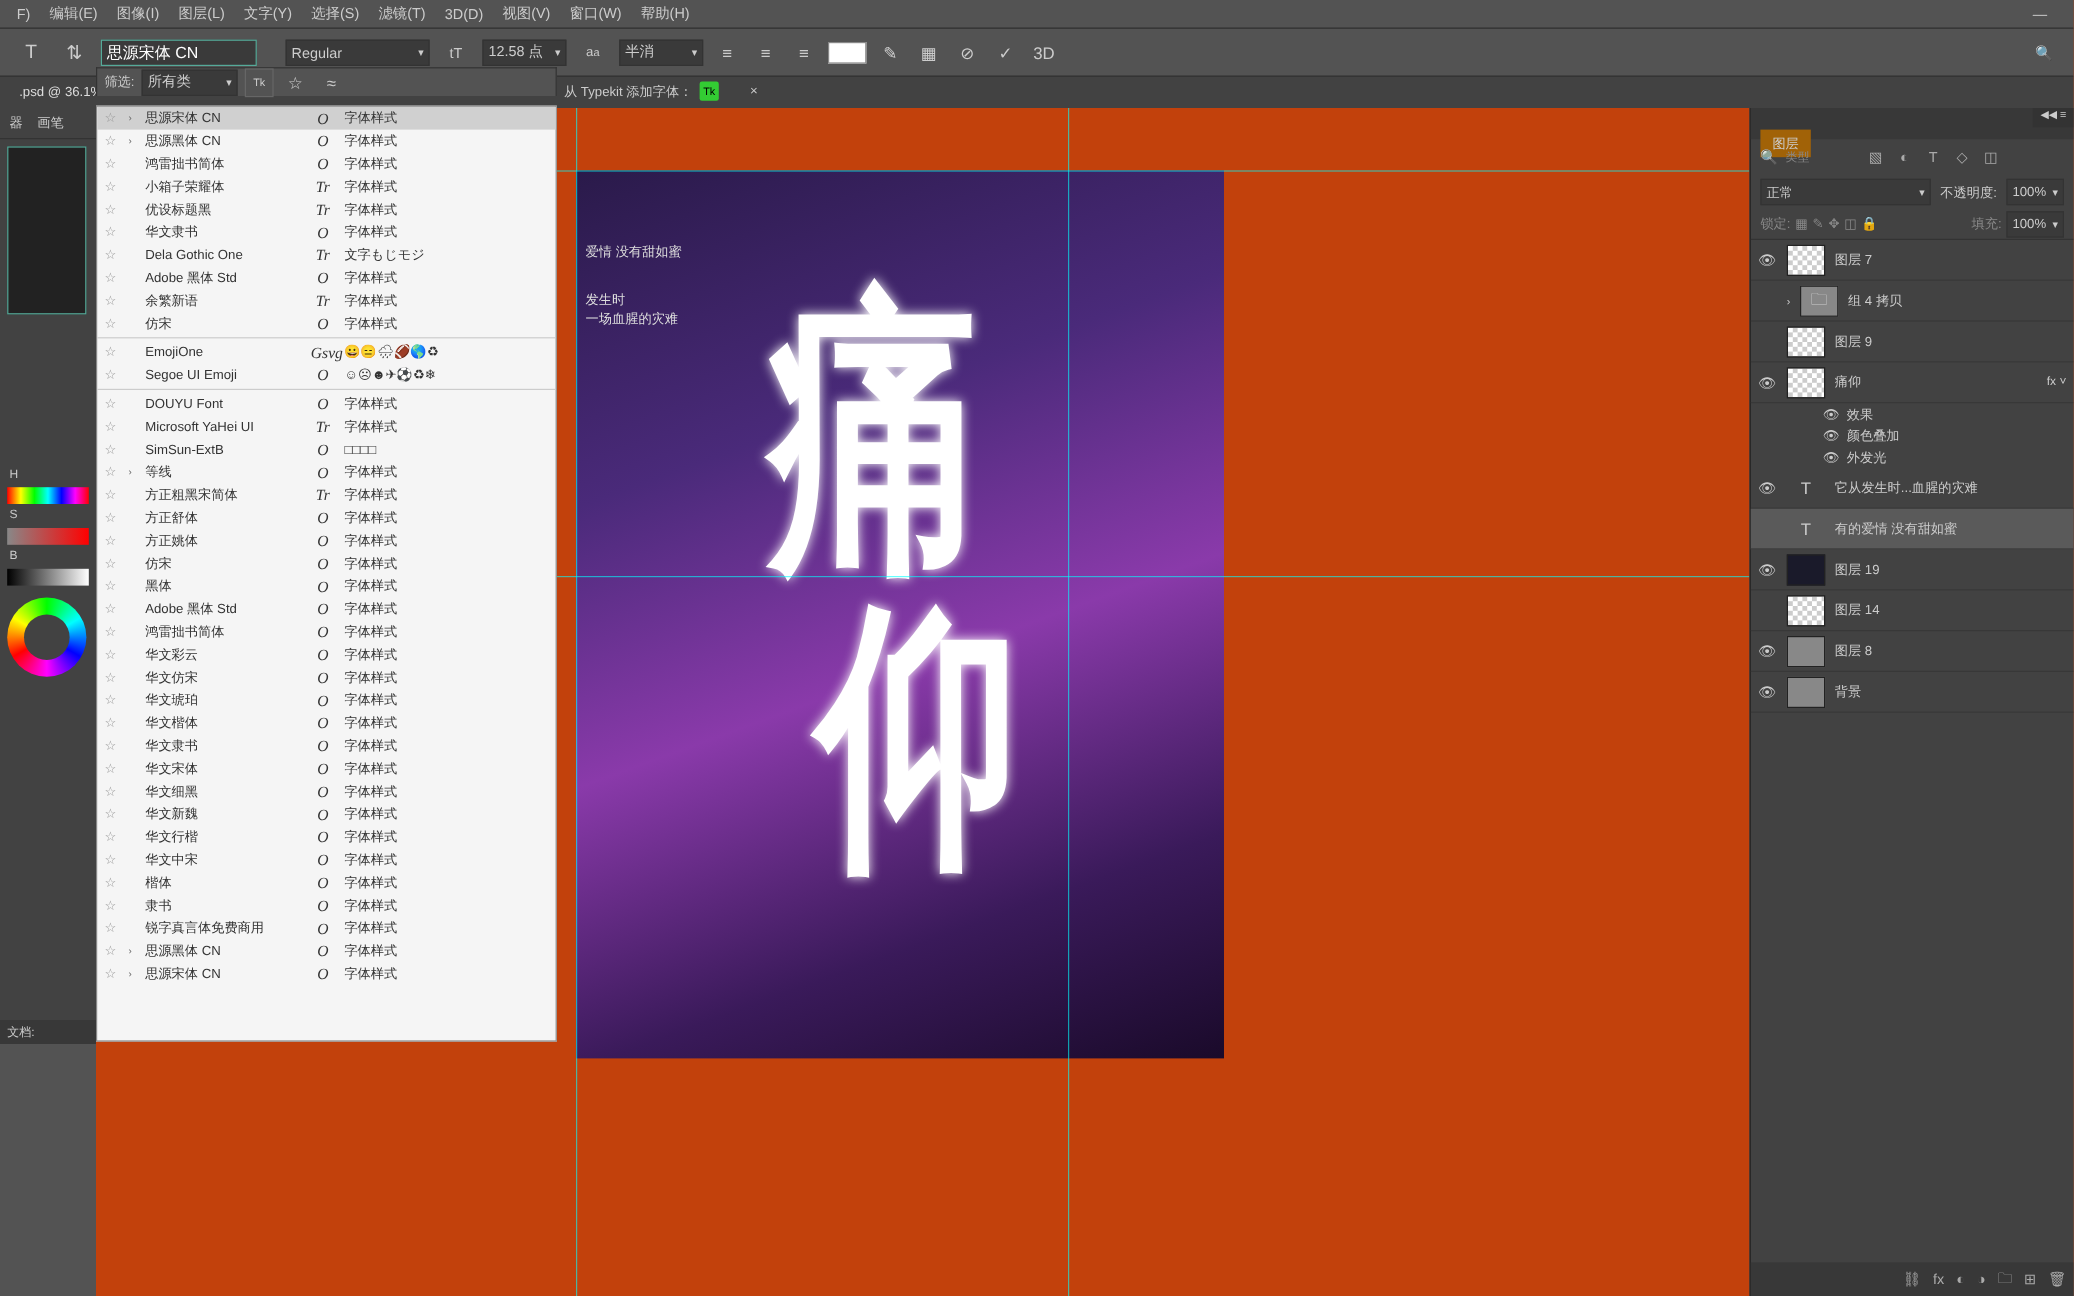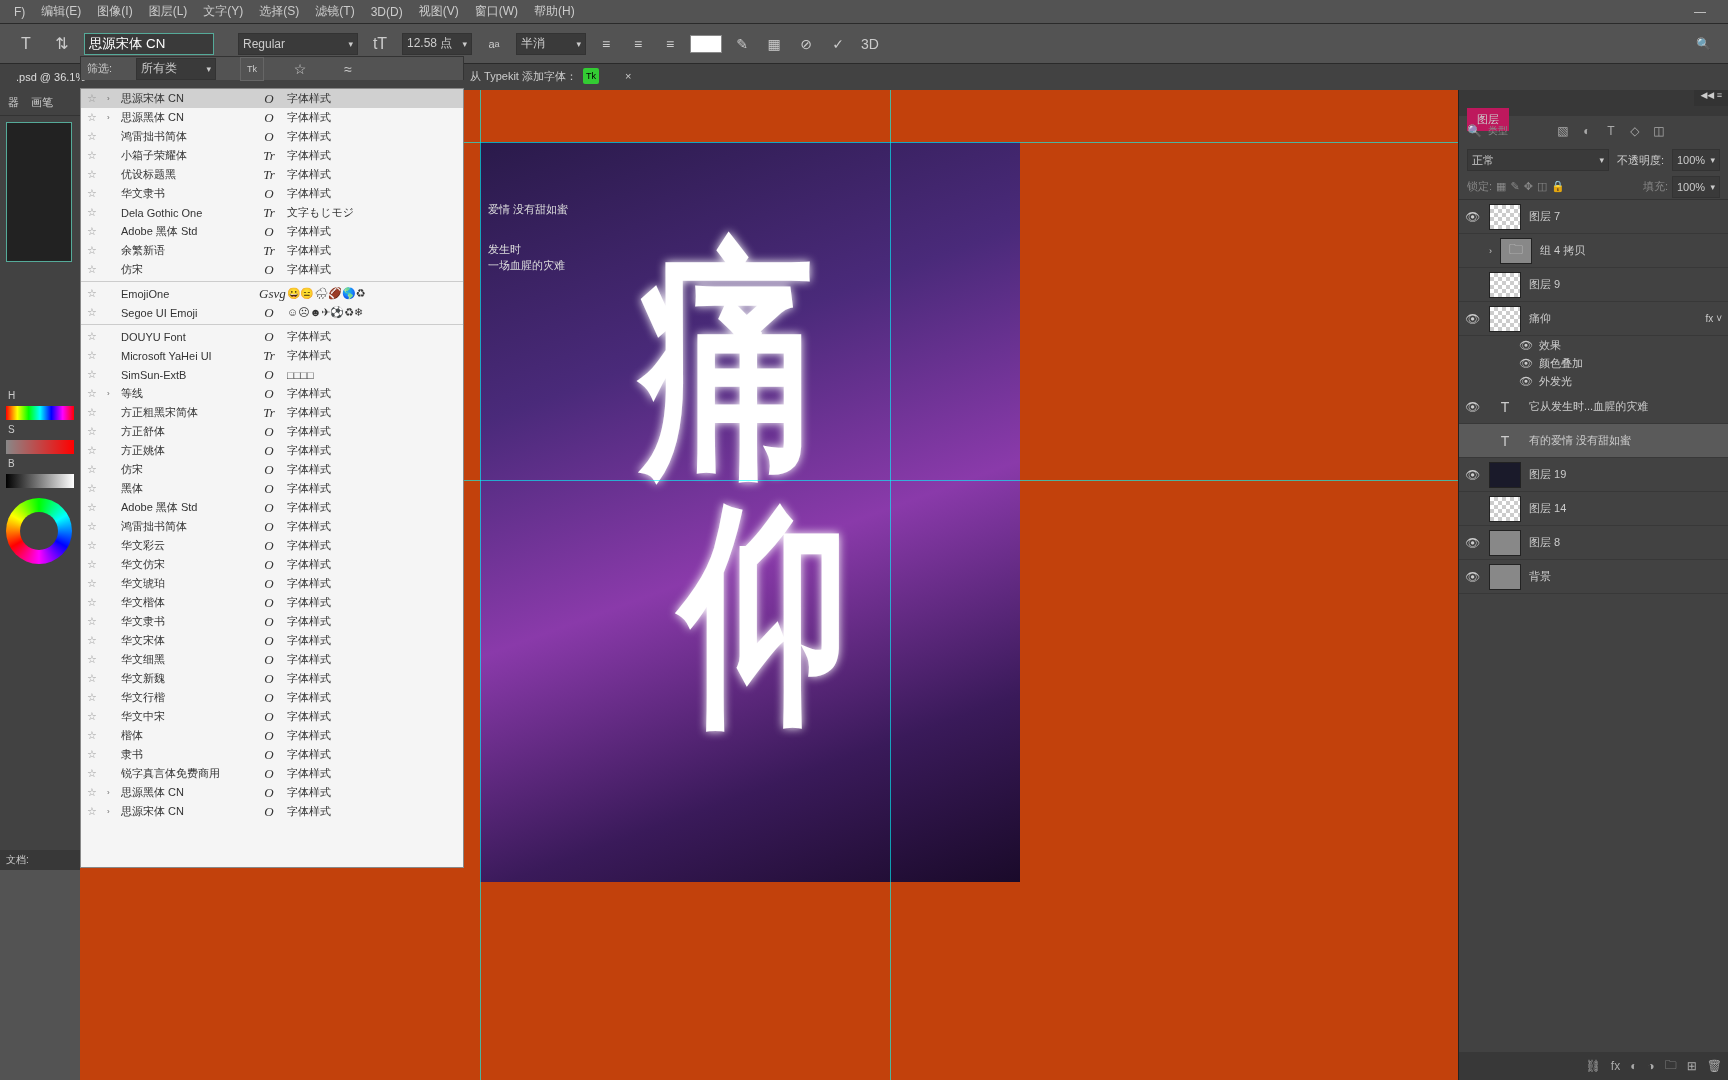--- a/index.html
+++ b/index.html
@@ -15,21 +15,21 @@
 .selbox { height: 22px; background: #3a3a3a; border: 1px solid #333; padding: 0 18px 0 4px; color: #ccc; position: relative; display: inline-flex; align-items: center; }
 .selbox::after { content: "▾"; position: absolute; right: 4px; font-size: 9px; }
 .ob-ico { width: 24px; height: 24px; display: flex; align-items: center; justify-content: center; border: 1px solid transparent; font-size: 14px; }
 .swatch { width: 32px; height: 18px; background: #fff; border: 1px solid #888; }
 .search-right { margin-left: auto; width: 24px; height: 24px; display: flex; align-items: center; justify-content: center; }
 
 .tabbar { height: 26px; background: #424242; display: flex; align-items: center; padding-left: 8px; position: relative; }
 .tablabel { font-size: 11px; color: #ddd; padding: 0 8px; }
 .tab-close { margin-left: 4px; font-size: 10px; }
 
-.filterbar { position: absolute; top: 56px; left: 80px; width: 384px; height: 24px; background: #535353; display: flex; align-items: center; gap: 24px; padding: 0 6px; z-index: 20; border: 1px solid #333; border-bottom: none; }
+.filterbar { position: absolute; top: 56px; left: 80px; width: 384px; height: 24px; background: #535353; display: flex; align-items: center; gap: 6px; padding: 0 6px; z-index: 20; border: 1px solid #333; border-bottom: none; }
 .filterbar .lbl { font-size: 11px; }
 .tk-badge { width: 16px; height: 16px; background: #3c3; color: #000; font-size: 9px; display: flex; align-items: center; justify-content: center; border-radius: 2px; }
 .tkrow { position: absolute; top: 64px; left: 470px; display: flex; align-items: center; height: 24px; gap: 6px; font-size: 11px; z-index: 15; }
 
 .fontlist { position: absolute; top: 88px; left: 80px; width: 384px; height: 780px; background: #f5f5f5; color: #333; border: 1px solid #888; overflow-y: auto; z-index: 20; }
 .fontlist .row { height: 19px; display: flex; align-items: center; padding: 0 6px; gap: 8px; cursor: pointer; }
 .fontlist .row:hover, .fontlist .row.hl { background: #d0d0d0; }
 .fontlist .star { width: 12px; color: #999; font-size: 11px; }
 .fontlist .arr { width: 6px; font-size: 8px; color: #666; }
 .fontlist .fname { flex: 0 0 130px; font-size: 11px; }
@@ -50,21 +50,21 @@
 
 .canvas { position: absolute; left: 80px; top: 90px; right: 270px; bottom: 0; background: #c2410c; overflow: hidden; }
 .artwork { position: absolute; left: 400px; top: 52px; width: 540px; height: 740px; background: linear-gradient(160deg,#2a1a4a 0%,#4a2a7a 30%,#8a3aaa 55%,#3a1a5a 80%,#1a0a2a 100%); }
 .guide-v { position: absolute; top:0; bottom:0; width:1px; background:#0ff; opacity:.6; }
 .guide-h { position: absolute; left:0; right:0; height:1px; background:#0ff; opacity:.6; }
 .art-text { position: absolute; color: #ddd; font-size: 11px; }
 .brush { position: absolute; color: #fff; font-family: "KaiTi","STKaiti",serif; font-weight: 900; transform: scaleY(1.4); text-shadow: 0 0 8px #fff; }
 
 .rightpanel { position: absolute; right: 0; top: 90px; width: 270px; bottom: 0; background: #424242; border-left: 1px solid #222; }
 .rp-tabs { height: 26px; background: #383838; display: flex; align-items: center; padding: 0 8px; font-size: 11px; }
-.rp-tabs .t { padding: 4px 10px; background: #be185d; margin-top: 33px; }
+.rp-tabs .t { padding: 4px 10px; background: #a16207; margin-top: 33px; }
 .rp-filter { height: 30px; display: flex; align-items: center; padding: 0 8px; gap: 6px; }
 .rp-filter .srch { flex: 0 0 60px; font-size: 10px; color: #888; }
 .rp-filter .rico { width: 18px; height: 18px; display:flex;align-items:center;justify-content:center; font-size:12px; color:#aaa; }
 .rp-row2 { height: 28px; display: flex; align-items: center; padding: 0 8px; gap: 8px; font-size: 11px; }
 .rp-row2 .sel { flex:1; }
 .rp-lock { height: 26px; display: flex; align-items: center; padding: 0 8px; gap: 4px; font-size: 11px; color: #888; border-bottom: 1px solid #333; }
 .layer { height: 34px; display: flex; align-items: center; padding: 0 6px; gap: 8px; border-bottom: 1px solid #383838; }
 .layer.sel { background: #5a5a5a; }
 .layer .eye { width: 16px; font-size: 12px; }
 .layer .lthumb { width: 32px; height: 26px; background: #888; border: 1px solid #222; flex-shrink:0; display:flex;align-items:center;justify-content:center; font-size:14px; }
@@ -95,21 +95,21 @@
     <span>帮助(H)</span>
     <span class="min">—</span>
   </div>
 
 <div class="optbar">
   <div class="tool-ico">T</div>
   <div class="tool-ico">⇅</div>
   <input class="font-input" value="思源宋体 CN" style="">
   <span style="width:8px"></span>
   <div class="selbox" style="width:120px">Regular</div>
-  <div class="tool-ico" style="font-size:16px">tT</div>
+  <div class="tool-ico" style="font-size:12px">tT</div>
   <div class="selbox" style="width:70px">12.58 点</div>
   <div class="tool-ico" style="font-size:11px">a<sub>a</sub></div>
   <div class="selbox" style="width:70px">半消</div>
   <div class="ob-ico">≡</div>
   <div class="ob-ico">≡</div>
   <div class="ob-ico">≡</div>
   <div class="swatch"></div>
   <div class="ob-ico">✎</div>
   <div class="ob-ico">▦</div>
   <div class="ob-ico">⊘</div>

